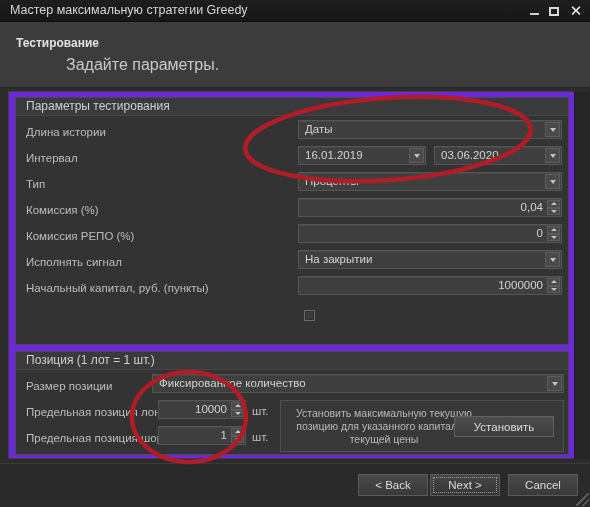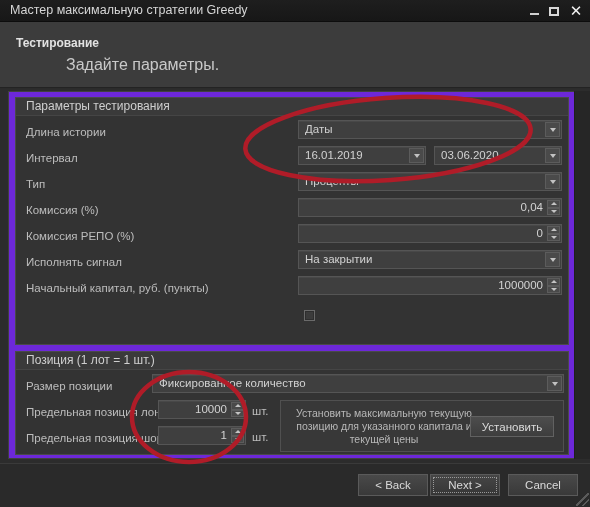--- a/index.html
+++ b/index.html
@@ -175,21 +175,21 @@
     border: 1px solid #505050;
   }
   #hint-text {
     position: absolute; left: 8px; top: 6px;
     width: 190px;
     font-size: 10.5px; line-height: 13px; color: #b8b8b8;
     text-align: center;
   }
   #hint-button {
     position: absolute; right: 9px; top: 15px;
-    width: 84px; height: 21px;
+    width: 100px; height: 21px;
     background: linear-gradient(to bottom, #4d4d4d, #3d3d3d);
     border: 1px solid #616161;
     font-size: 11.5px; color: #dcdcdc;
     display: flex; align-items: center; justify-content: center;
   }
 
   
   #footer {
     position: absolute; left: 0; top: 463px; width: 590px; height: 44px;
     background: #2a2a2a;

